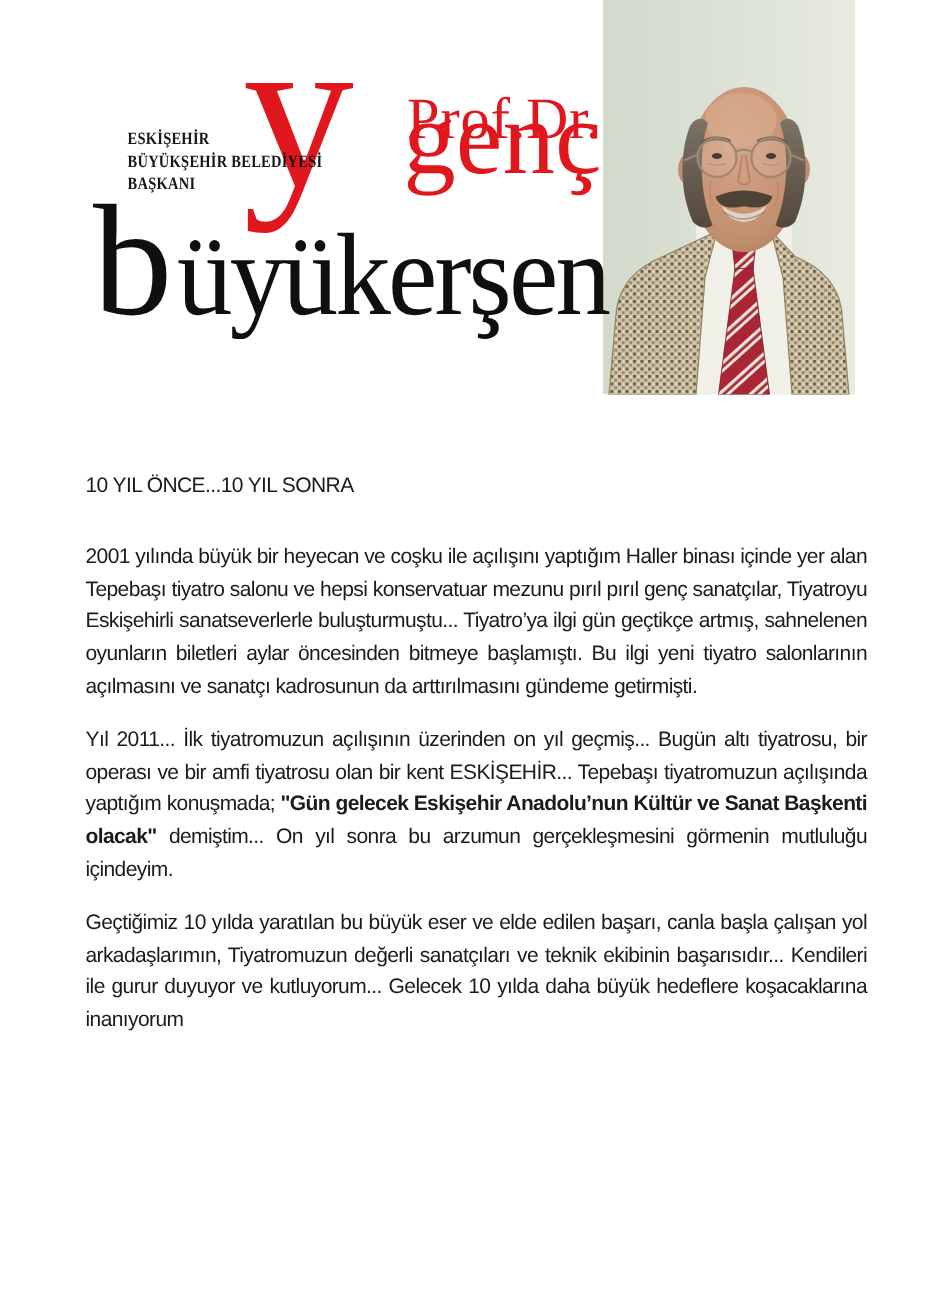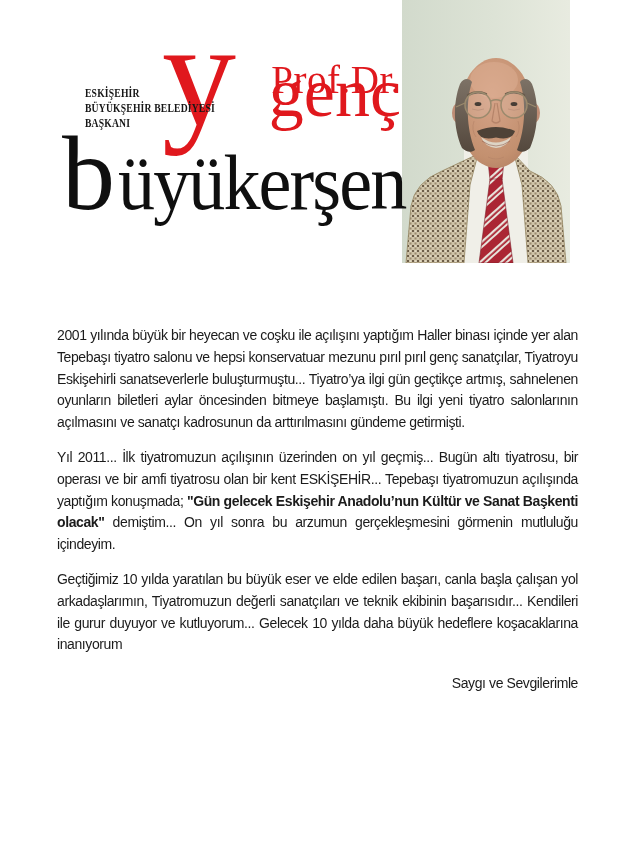--- a/index.html
+++ b/index.html
@@ -148,19 +148,19 @@
 
         <path d="M79,137 Q94,148 109,137 Q105,147 94,148 Q83,147 79,137 Z" fill="#ddd4c5"></path>
         <path d="M80,141 Q94,151 108,141" stroke="#8e5a48" stroke-width="1" fill="none" opacity="0.55"></path>
 
         <path d="M86,157 Q94,161 102,157" stroke="#b07f65" stroke-width="0.9" fill="none" opacity="0.5"></path>
       </svg>
     </div>
   </header>
 
   <main class="letter">
+    <h2>10 YIL ÖNCE...10 YIL SONRA</h2>
     <p>2001 yılında büyük bir heyecan ve coşku ile açılışını yaptığım Haller binası içinde yer alan Tepebaşı tiyatro salonu ve hepsi konservatuar mezunu pırıl pırıl genç sanatçılar, Tiyatroyu Eskişehirli sanatseverlerle buluşturmuştu... Tiyatro’ya ilgi gün geçtikçe artmış, sahnelenen oyunların biletleri aylar öncesinden bitmeye başlamıştı. Bu ilgi yeni tiyatro salonlarının açılmasını ve sanatçı kadrosunun da arttırılmasını gündeme getirmişti.</p>
     <p><span>Yıl 2011... İlk tiyatromuzun açılışının üzerinden on yıl geçmiş... Bugün altı tiyatrosu, bir operası ve bir amfi tiyatrosu olan bir kent ESKİŞEHİR... Tepebaşı tiyatromuzun açılışında yaptığım konuşmada; </span><span class="b">"Gün gelecek Eskişehir Anadolu’nun Kültür ve Sanat Başkenti olacak"</span><span> demiştim... On yıl sonra bu arzumun gerçekleşmesini görmenin mutluluğu içindeyim.</span></p>
     <p>Geçtiğimiz 10 yılda yaratılan bu büyük eser ve elde edilen başarı, canla başla çalışan yol arkadaşlarımın, Tiyatromuzun değerli sanatçıları ve teknik ekibinin başarısıdır... Kendileri ile gurur duyuyor ve kutluyorum... Gelecek 10 yılda daha büyük hedeflere koşacaklarına inanıyorum</p>
-    <div class="closing">Saygı ve Sevgilerimle</div>
   </main>
 
 </div>
 
 </body></html>

